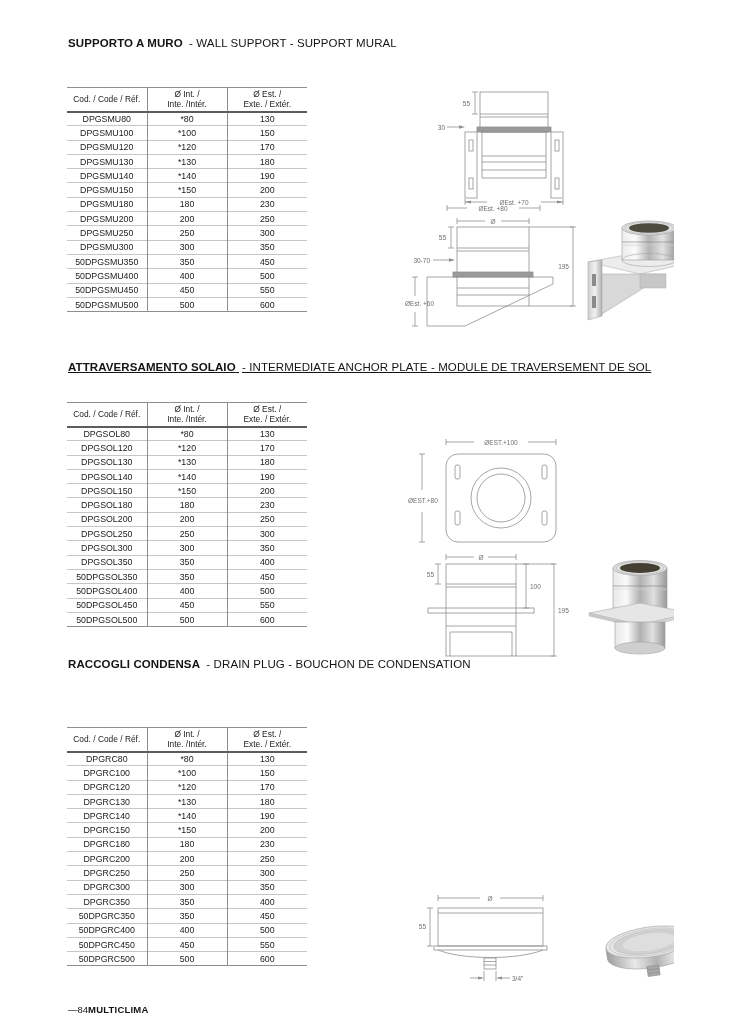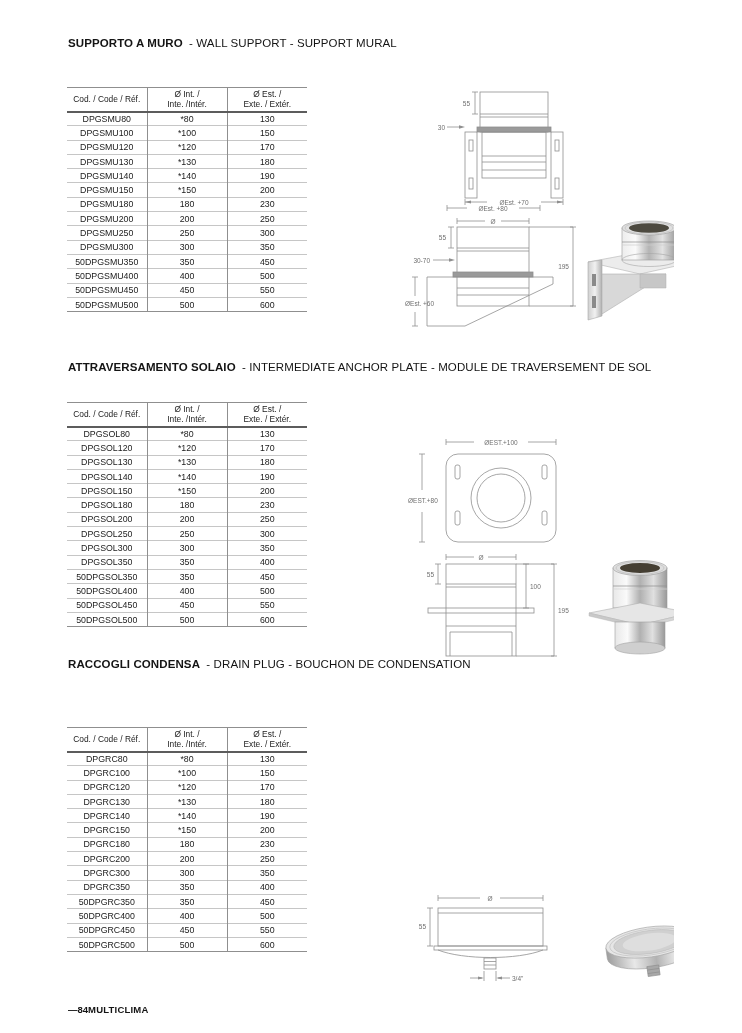--- a/index.html
+++ b/index.html
@@ -22,21 +22,21 @@
   table.spec td + td, table.spec th + th { border-left:1px solid #8f8f8f; }
 
   .drawing, .photo { position:absolute; }
   svg { display:block; }
   .tech line, .tech rect, .tech circle, .tech path, .tech polyline { stroke:#8f8f8f; stroke-width:0.8; fill:none; }
   .tech .band { fill:#9a9a9a; stroke:#8f8f8f; }
   .tech .arrow { fill:#8f8f8f; stroke:none; }
   .tech text { font-family:"Liberation Sans",sans-serif; font-size:6.5px; fill:#6f6f6f; stroke:none; }
 
   .footer { position:absolute; left:68px; top:1004px; font-size:9.5px; color:#141414; }
-  .footer .num { font-weight:700; }
+  .footer .num { font-weight:400; }
   .footer .brand { font-weight:700; letter-spacing:0.2px; }
 </style>
 </head>
 <body>
 
 <div class="page">
 
   <div class="section-title" style="left:68px;top:37px;">
     <span class="main">SUPPORTO A MURO</span>
     <span class="sub">- WALL SUPPORT - SUPPORT MURAL</span>
@@ -221,21 +221,21 @@
     <polygon points="62,56 88,56 88,70 62,70" fill="#c7c7c7" stroke="#aeaeae" stroke-width="0.5"></polygon>
     <rect x="44" y="10" width="54" height="32" fill="url(#p1v)" stroke="#9a9a9a" stroke-width="0.6"></rect>
     <line x1="44" y1="24" x2="98" y2="24" stroke="#8d8d8d" stroke-width="0.7"></line>
     <line x1="44" y1="27" x2="98" y2="27" stroke="#cfcfcf" stroke-width="0.7"></line>
     <ellipse cx="71" cy="42" rx="27" ry="6.5" fill="none" stroke="#a5a5a5" stroke-width="0.6"></ellipse>
     <ellipse cx="71" cy="10" rx="27" ry="7" fill="#e0e0e0" stroke="#9a9a9a" stroke-width="0.6"></ellipse>
     <ellipse cx="71" cy="10" rx="24" ry="6" fill="none" stroke="#b8b8b8" stroke-width="0.6"></ellipse>
     <ellipse cx="71" cy="10" rx="20" ry="4.8" fill="#4d4a40"></ellipse>
   </svg>
 
-  <div class="section-title" style="left:68px;top:361px;">
+  <div class="section-title" style="left:68px;top:361px;text-decoration:underline;">
     <span class="main">ATTRAVERSAMENTO SOLAIO</span>
     <span class="sub">- INTERMEDIATE ANCHOR PLATE - MODULE DE TRAVERSEMENT DE SOL</span>
   </div>
 
   <table class="spec" style="left:67px;top:402px;">
     <colgroup>
         <col style="width:80px">
         <col style="width:80px">
         <col style="width:80px">
       </colgroup>
@@ -446,20 +446,25 @@
           <td>DPGRC180</td>
           <td>180</td>
           <td>230</td>
         </tr>
         <tr>
           <td>DPGRC200</td>
           <td>200</td>
           <td>250</td>
         </tr>
         <tr>
+          <td>DPGRC250</td>
+          <td>250</td>
+          <td>300</td>
+        </tr>
+        <tr>
           <td>DPGRC300</td>
           <td>300</td>
           <td>350</td>
         </tr>
         <tr>
           <td>DPGRC350</td>
           <td>350</td>
           <td>400</td>
         </tr>
         <tr>

